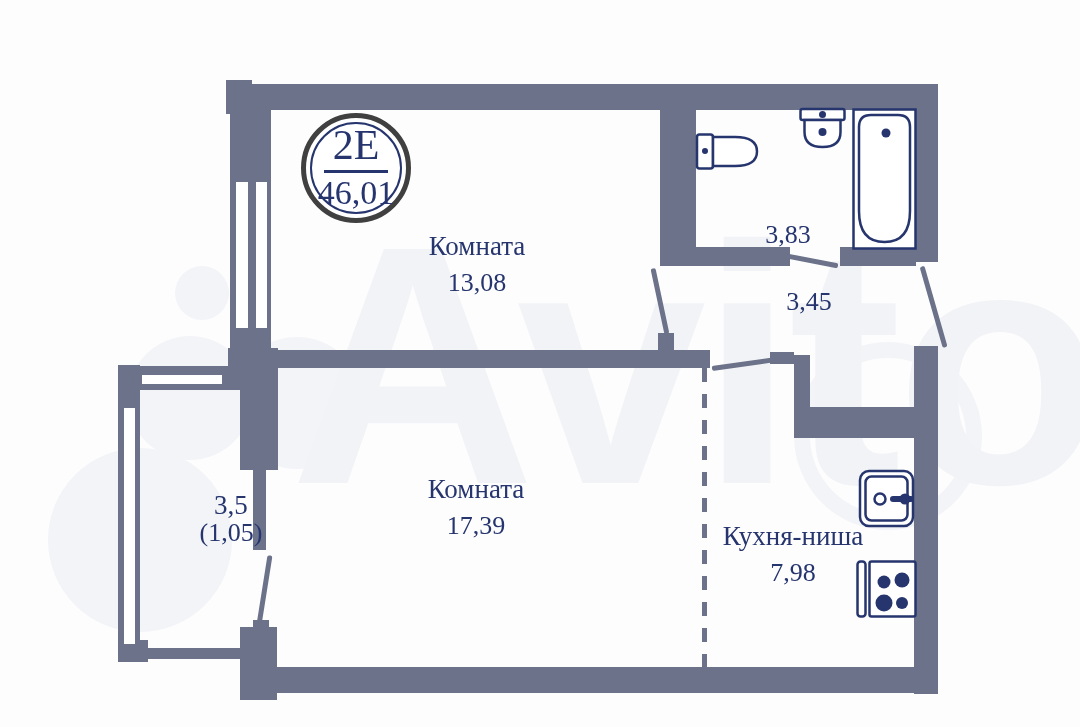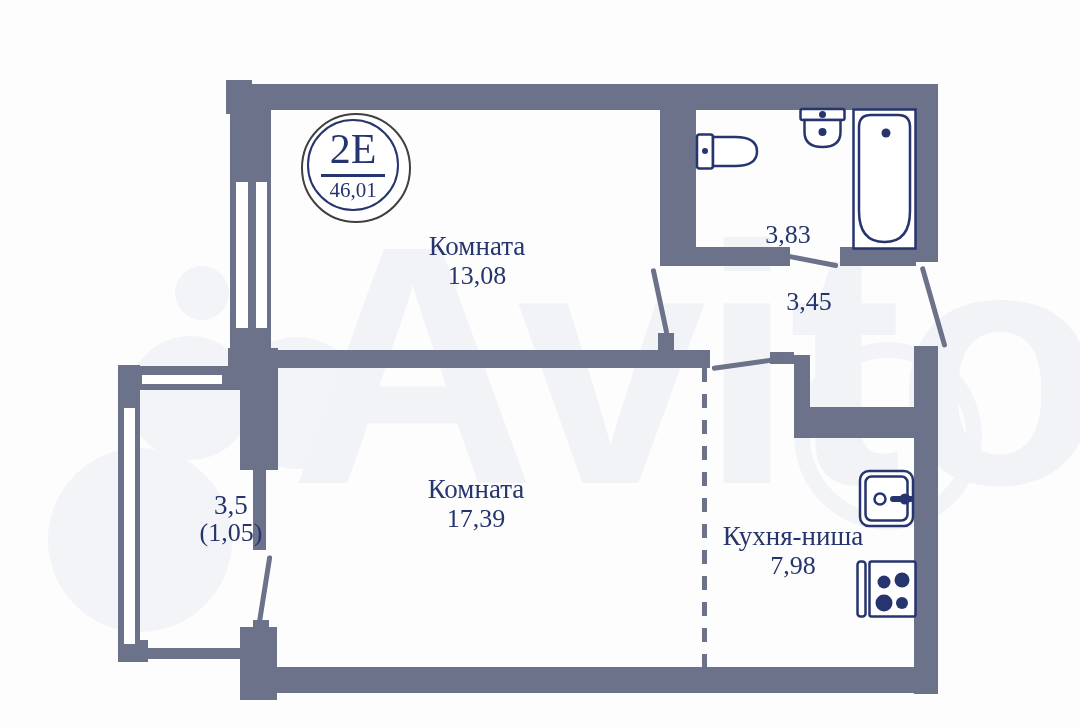--- a/index.html
+++ b/index.html
@@ -17,33 +17,33 @@
   .leaf{position:absolute;height:5px;background:#6b7289;z-index:2;transform-origin:0 50%;border-radius:2px;}
   .dash{position:absolute;width:5px;z-index:2;
         background:repeating-linear-gradient(to bottom,#6b7289 0 14px,transparent 14px 26px);}
   
   .fx{position:absolute;z-index:4;}
   .fx svg{display:block;}
   
   .lbl{position:absolute;z-index:5;color:#26356e;text-align:center;transform:translateX(-50%);
        line-height:1.0;white-space:nowrap;}
   .lbl .nm{font-size:27px;display:block;}
-  .lbl .ar{font-size:26px;display:block;margin-top:3px;}
+  .lbl .ar{font-size:26px;display:block;margin-top:10px;}
   .lbl .ar2{font-size:26px;display:block;margin-top:1px;}
   .single{font-size:26px;}
   .small3{font-size:24px;}
   
-  .badge{position:absolute;left:301px;top:113px;width:110px;height:110px;border:2px solid #404040;
+  .badge{position:absolute;left:301px;top:113px;width:110px;height:110px;border:5px solid #404040;
          border-radius:50%;z-index:5;background:#ffffff;box-sizing:border-box;}
   .badge-inner{position:absolute;left:4px;top:4px;width:92px;height:92px;border:2.5px solid #26356e;
          border-radius:50%;box-sizing:border-box;display:flex;flex-direction:column;
          align-items:center;justify-content:center;}
   .badge-type{font-size:42px;color:#26356e;line-height:1;margin-top:-2px;}
   .badge-div{width:64px;height:3px;background:#26356e;margin:4px 0 3px 0;}
-  .badge-area{font-size:21px;color:#26356e;line-height:1;text-align:center;}
+  .badge-area{font-size:34px;color:#26356e;line-height:1;text-align:center;}
 </style>
 </head>
 <body>
 
 <div class="canvas">
 
   <div class="wm">
     <div class="wm-circle" style="left:175px;top:266px;width:54px;height:54px;"></div>
     <div class="wm-circle" style="left:128px;top:336px;width:124px;height:124px;"></div>
     <div class="wm-circle" style="left:231px;top:337px;width:132px;height:132px;"></div>

